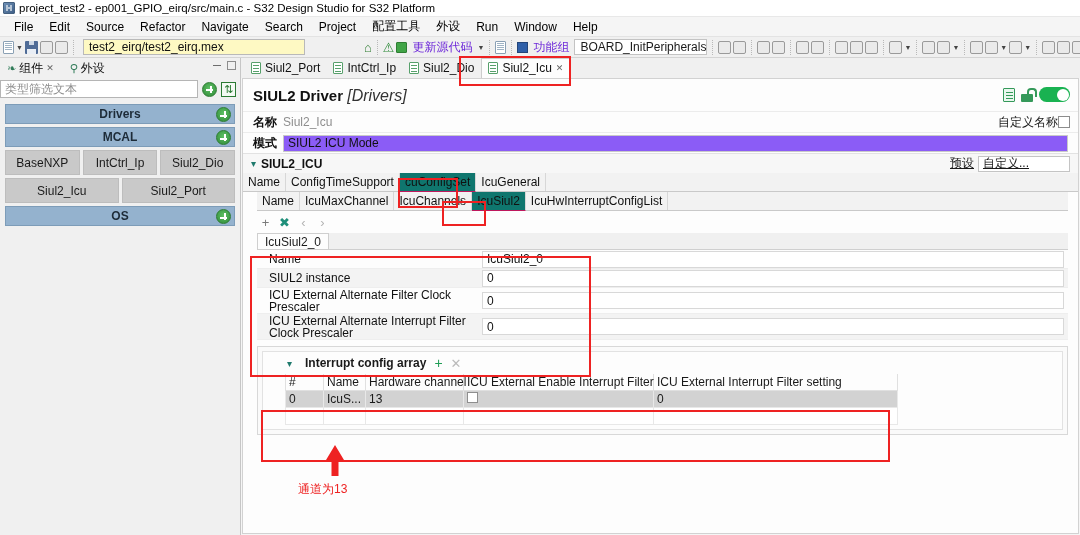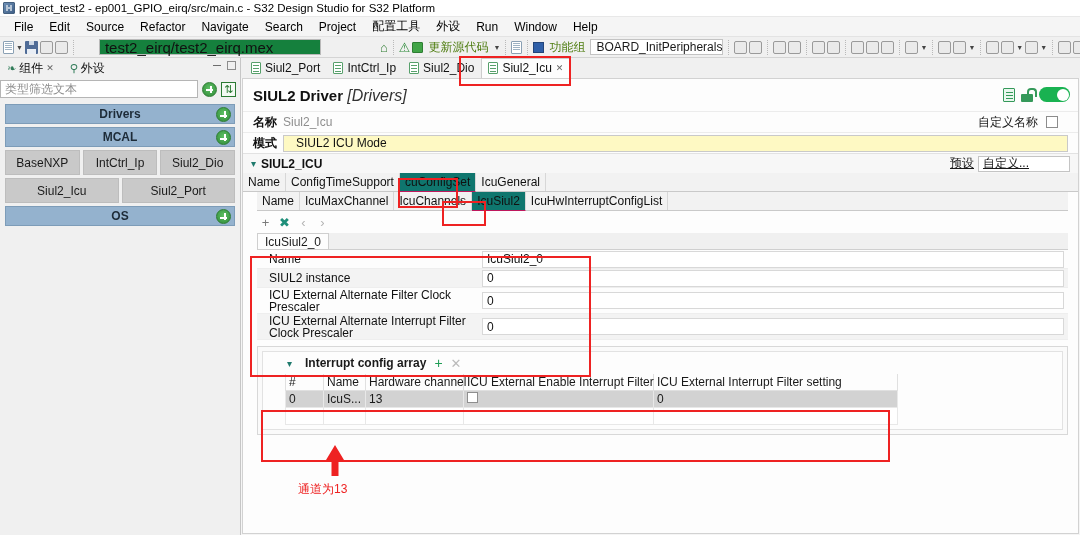--- a/index.html
+++ b/index.html
@@ -45,25 +45,25 @@
     height: 22px; background: #f0f0f0; display: flex; align-items: center;
     border-top: 1px solid #e3e3e3; border-bottom: 1px solid #d4d4d4;
     padding: 0 3px; gap: 2px; position: relative;
   }
   .tb-sep { width:1px; height:15px; background:#c8c8c8; margin:0 3px;
             border-left:1px dotted #b9b9b9; background:transparent; }
   .tbi { width:17px; height:17px; display:flex; align-items:center;
          justify-content:center; border-radius:2px; font-size:11px; line-height:1; }
   .tb-caret { font-size:7px; color:#444; width:9px; text-align:center; }
   .mex-path {
-    flex: 0 0 auto; width: 222px; height: 16px; background:#15803d;
-    border:1px solid #b9b9b9; margin-left:20px; display:flex; align-items:center;
-    padding-left:5px; font-size:15px; color:#111;
-  }
-  .tb-label { font-size:12px; color:#4d7c0f; padding:0 3px; white-space:nowrap; }
+    flex: 0 0 auto; width: 222px; height: 16px; background:#fef9c3;
+    border:1px solid #b9b9b9; margin-left:4px; display:flex; align-items:center;
+    padding-left:5px; font-size:12px; color:#111;
+  }
+  .tb-label { font-size:12px; color:#6d28d9; padding:0 3px; white-space:nowrap; }
   .board-field {
     width:215px; height:16px; background:#fff; border:1px solid #c3c3c3;
     display:flex; align-items:center; padding-left:5px; font-size:12px;
   }
 
   
   .ic-doc { width:11px;height:13px;background:#fff;border:1px solid #8aa0b4;
             border-radius:1px;position:relative; }
   .ic-doc::before{content:"";position:absolute;top:1px;left:1px;right:1px;height:1px;
             box-shadow:0 2px 0 #9fb3c4,0 4px 0 #9fb3c4,0 6px 0 #9fb3c4;background:#9fb3c4;}
@@ -147,24 +147,24 @@
   .icon-lock::after{content:"";position:absolute;top:0;left:6px;width:6px;height:7px;
                border:2px solid #35995a;border-bottom:none;border-radius:4px 4px 0 0;}
   .toggle { width:31px;height:15px;border-radius:8px;background:#19b251;position:relative; }
   .toggle::after{content:"";position:absolute;right:1.5px;top:1.5px;width:12px;height:12px;
                border-radius:50%;background:#fff;}
 
   .form-row { display:flex; align-items:center; height:21px; padding-left:10px; gap:6px;
               border-top:1px solid #ececec; }
   .form-row .lbl { font-weight:bold; font-size:12px; color:#111; flex:0 0 auto; }
   .form-row .val-plain { color:#8e8e8e; font-size:12px; }
-  .inp { height:17px; background:#fef9c3; border:1px solid #c9c9c9; flex:1;
-         display:flex; align-items:center; padding-left:12px; font-size:12px; color:#111;
+  .inp { height:17px; background:#8b5cf6; border:1px solid #c9c9c9; flex:1;
+         display:flex; align-items:center; padding-left:4px; font-size:12px; color:#111;
          margin-right:10px; }
-  .custom-name { position:absolute; right:20px; display:flex; align-items:center; gap:8px;
+  .custom-name { position:absolute; right:8px; display:flex; align-items:center; gap:0;
                  font-size:12px; }
   .chk { width:12px;height:12px;background:#fff;border:1px solid #8c8c8c; display:block; }
 
   .sect-row { display:flex; align-items:center; height:20px; padding-left:8px;
               border-top:1px solid #e2e2e2; background:#f7f7f7; position:relative; }
   .chev { color:#1f7a6d; font-size:10px; margin-right:5px; }
   .sect-title { font-weight:bold; font-size:12px; color:#111; }
   .preset { position:absolute; right:8px; display:flex; align-items:center; gap:4px; font-size:12px;text-decoration:underline; }
   .preset-box { width:92px; height:16px; background:#fff; border:1px solid #c4c4c4;
                 display:flex; align-items:center; padding-left:4px; font-size:12px; }

